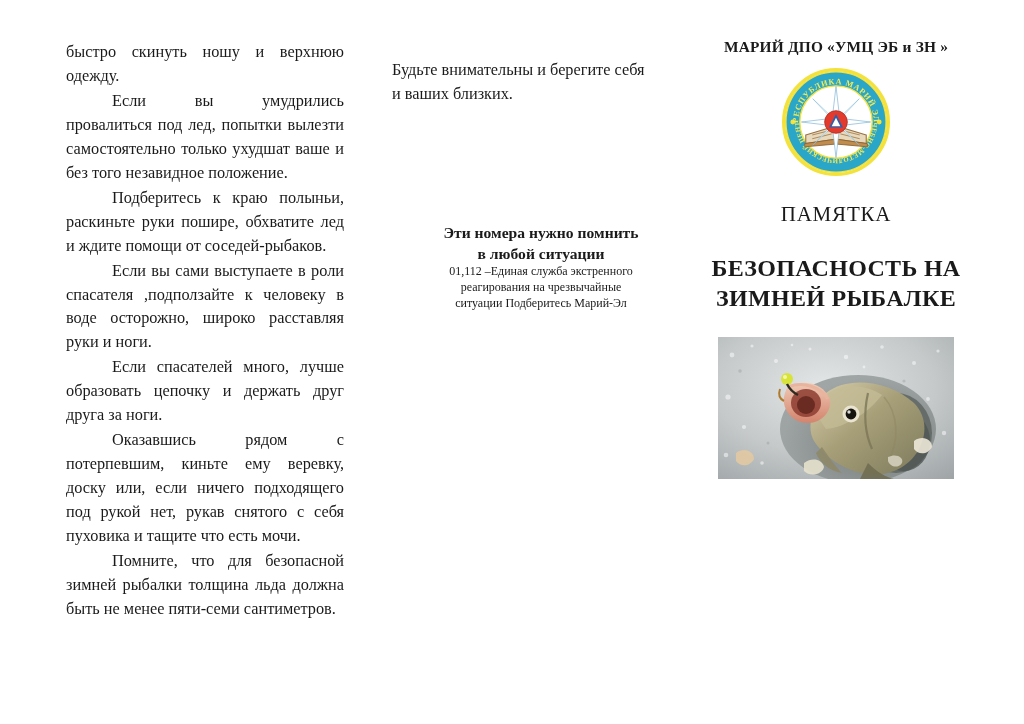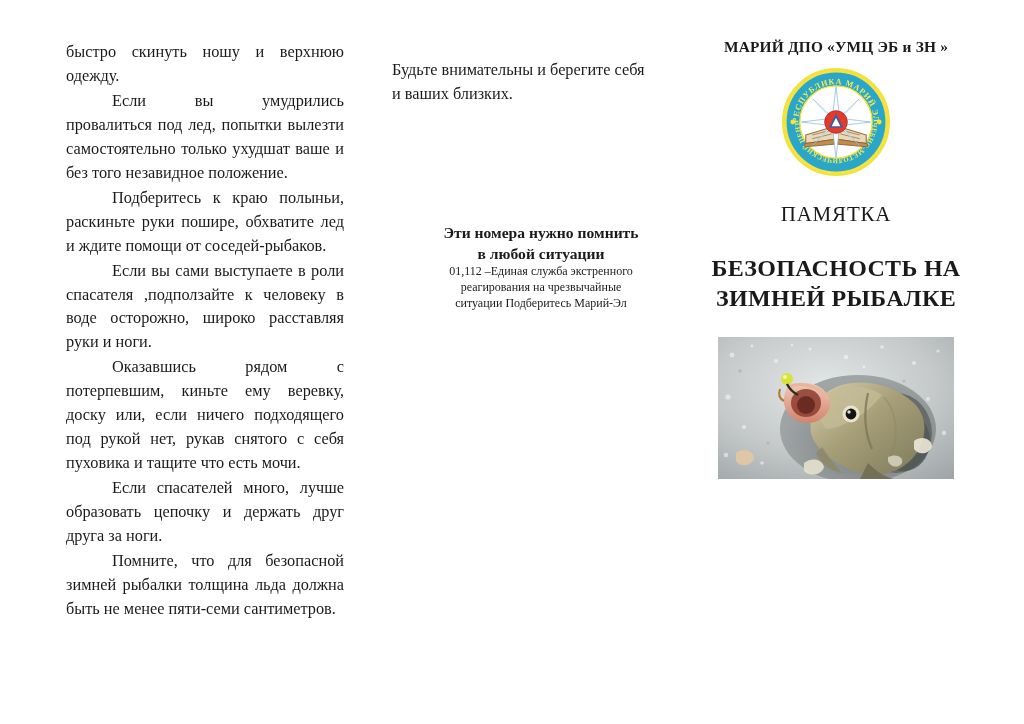--- a/index.html
+++ b/index.html
@@ -148,22 +148,22 @@
 </head>
 <body>
 
 <div class="page">
 
   <div class="col col-left">
     <p class="body-p first">быстро скинуть ношу и верхнюю одежду.</p>
     <p class="body-p">Если вы умудрились провалиться под лед, попытки вылезти самостоятельно только ухудшат ваше и без того незавидное положение.</p>
     <p class="body-p">Подберитесь к краю полыньи, раскиньте руки пошире, обхватите лед и ждите помощи от соседей-рыбаков.</p>
     <p class="body-p">Если вы сами выступаете  в роли спасателя ,подползайте к человеку в воде осторожно, широко расставляя руки и ноги.</p>
+    <p class="body-p">Если спасателей много, лучше образовать цепочку и держать друг друга за ноги.</p>
     <p class="body-p">Оказавшись рядом с потерпевшим, киньте ему веревку, доску или, если ничего подходящего под рукой нет, рукав снятого с себя пуховика и тащите что есть мочи.</p>
-    <p class="body-p">Если спасателей много, лучше образовать цепочку и держать друг друга за ноги.</p>
     <p class="body-p">Помните, что для безопасной зимней рыбалки толщина льда должна быть не менее пяти-семи сантиметров.</p>
   </div>
 
   <div class="col col-mid">
     <p class="mid-intro">Будьте внимательны и берегите себя и ваших близких.</p>
 
     <div class="phones-block">
       <div class="phones-title">Эти номера нужно помнить</div>
       <div class="phones-title">в любой ситуации</div>
       <div class="phones-text">01,112 –Единая служба экстренного</div>

